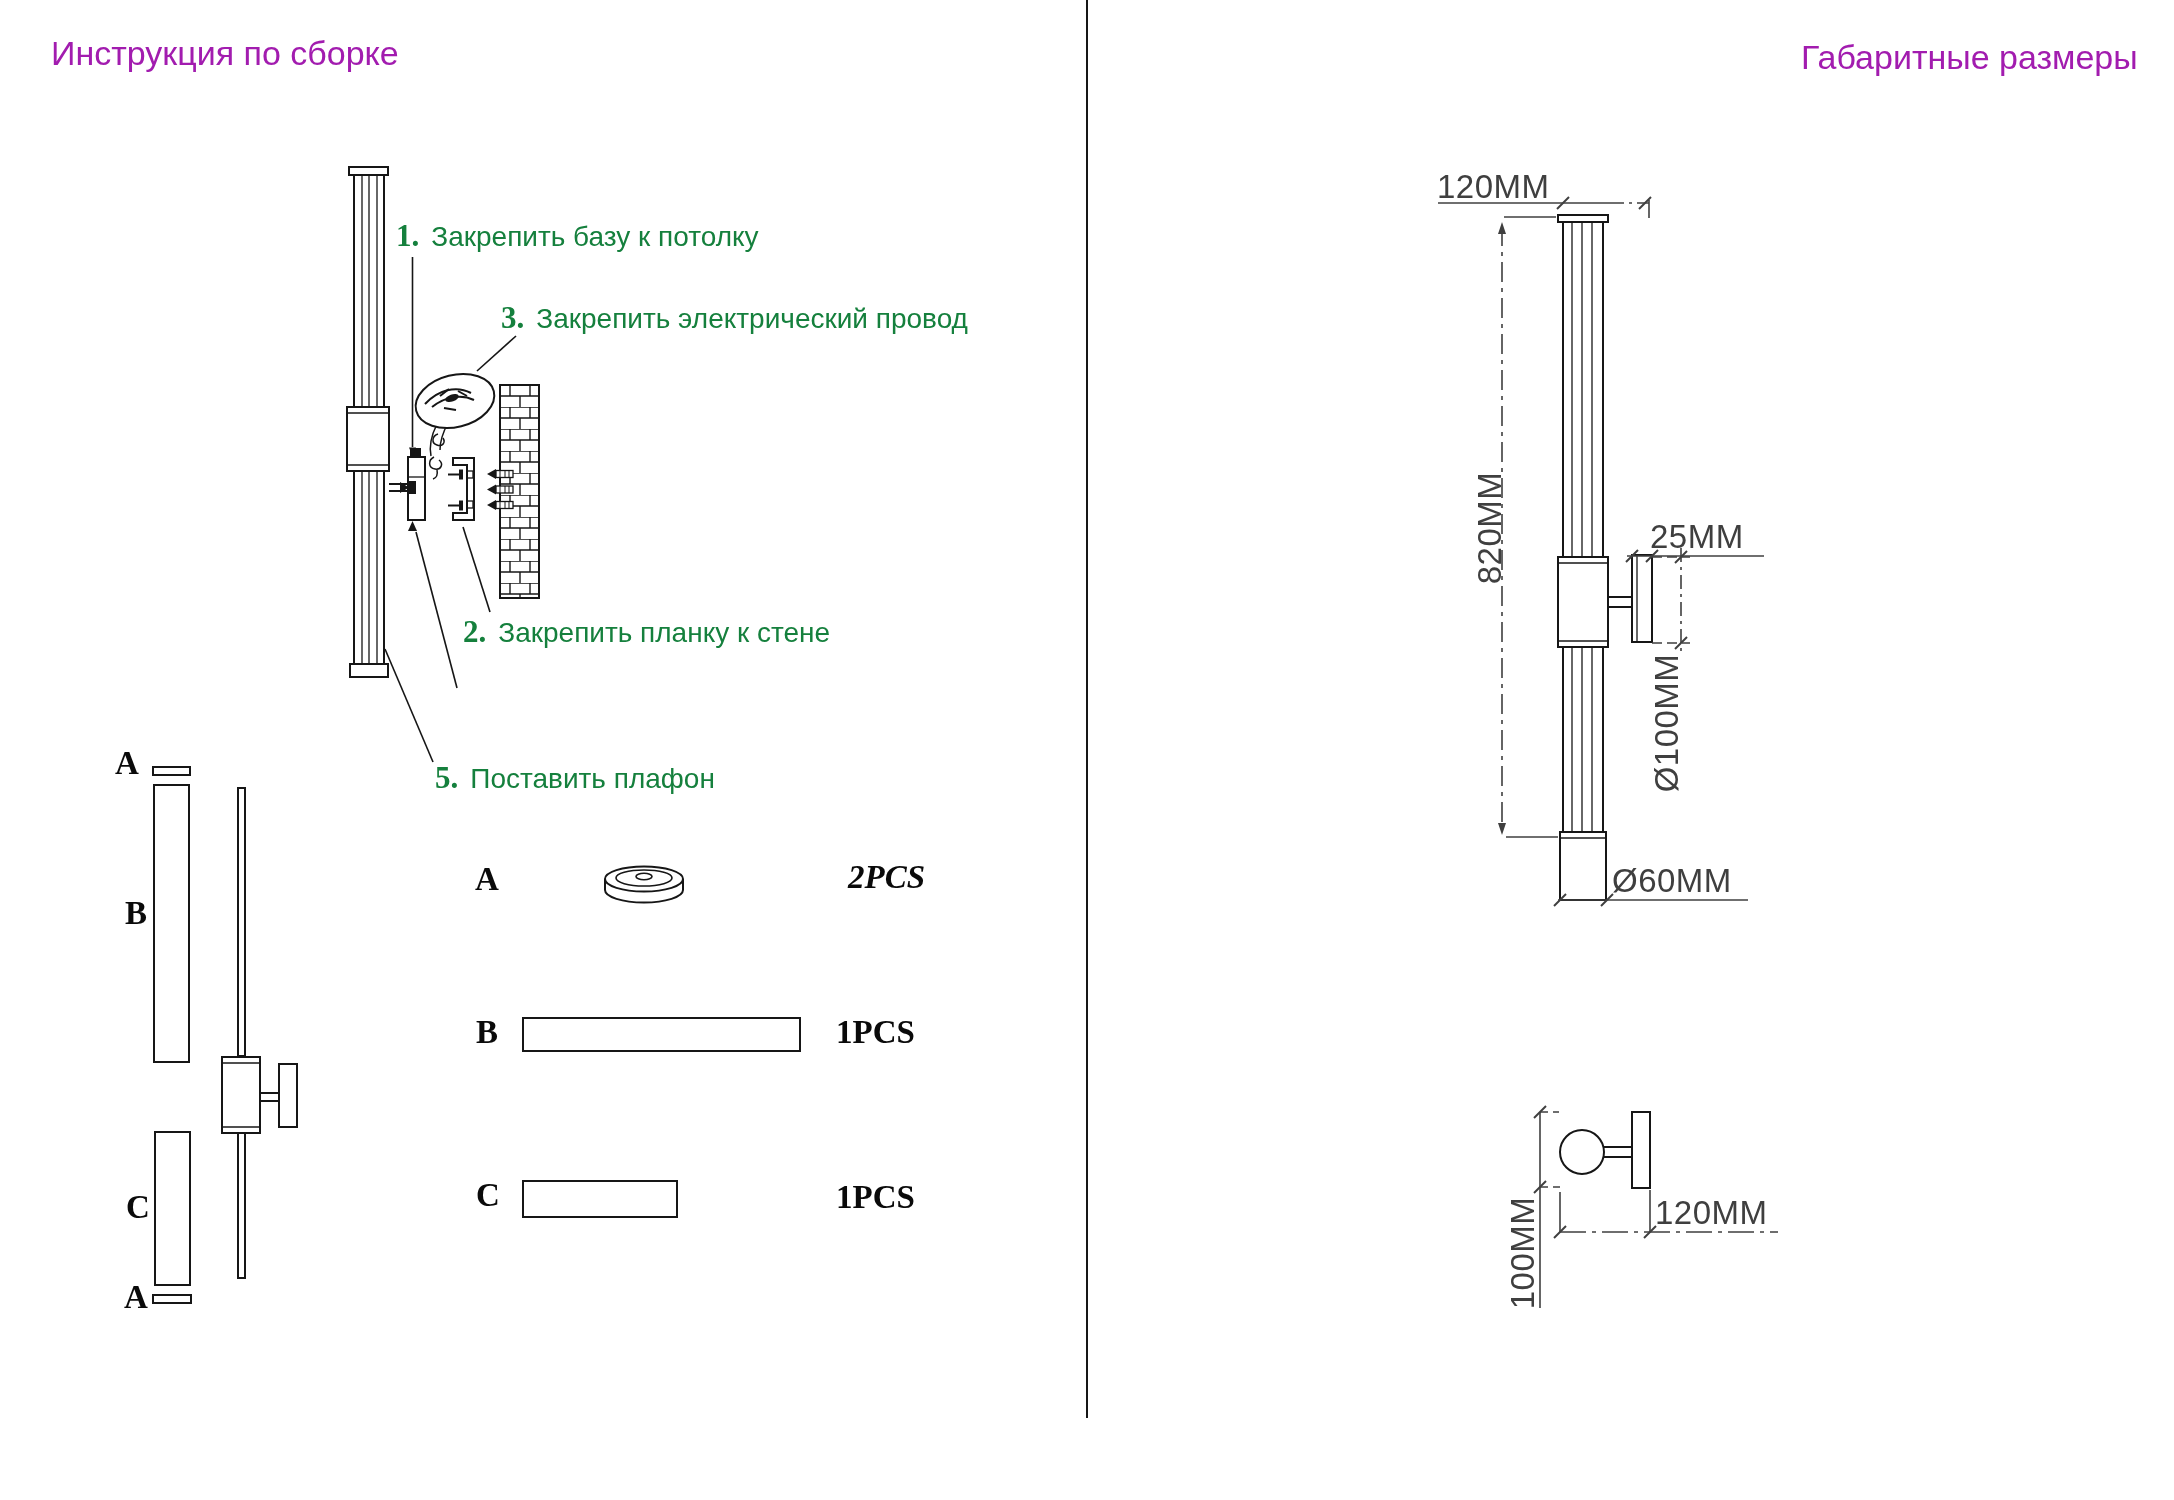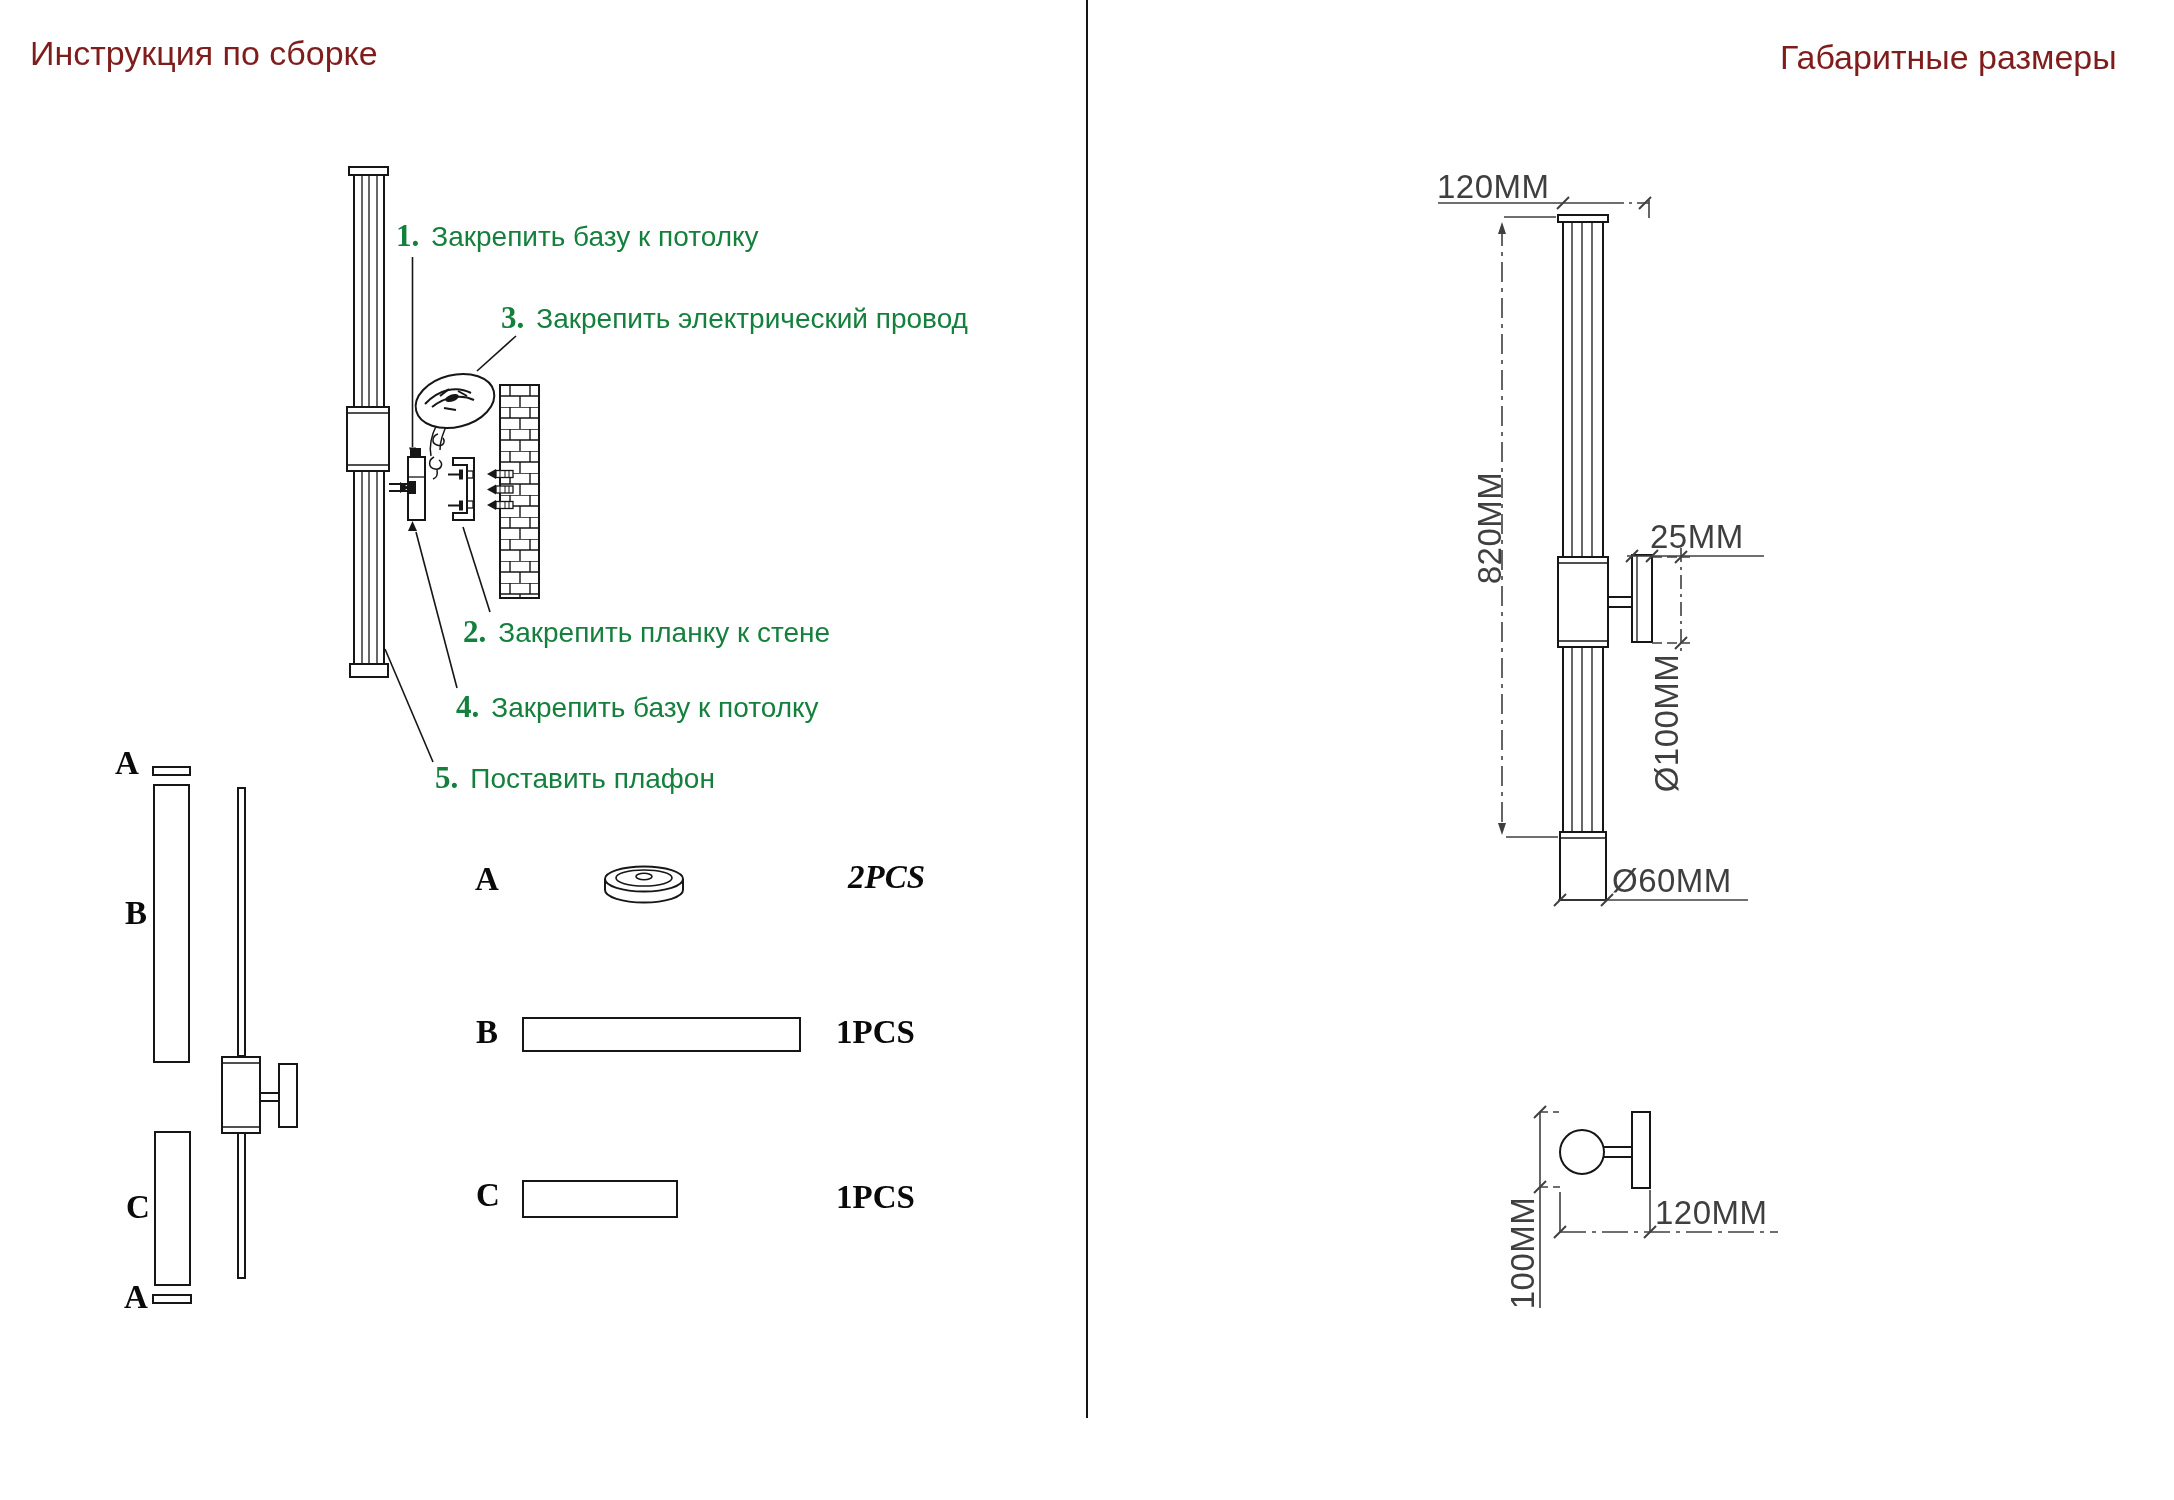--- a/index.html
+++ b/index.html
@@ -1,20 +1,20 @@
 <!DOCTYPE html>
 <html><head>
 <meta charset="utf-8">
 <style>
   html,body{margin:0;padding:0;background:#ffffff;}
   .page{position:relative;width:2174px;height:1500px;background:#fff;overflow:hidden;
         font-family:"Liberation Sans",sans-serif;color:#000;}
   svg.draw{position:absolute;left:0;top:0;width:2174px;height:1500px;}
   .abs{position:absolute;white-space:nowrap;}
-  .panel-title{font-size:34px;color:#7f1d1d;}
+  .panel-title{font-size:34px;color:#a21caf;margin-left:21px;}
   .step{font-size:28px;color:#15803d;}
   .step .num{font-family:"Liberation Serif",serif;font-weight:bold;font-size:31px;margin-right:12px;}
   .serifbold{font-family:"Liberation Serif",serif;font-weight:bold;font-size:33px;color:#0a0a0a;}
   .dim{font-size:33px;color:#3f3f3f;letter-spacing:0.5px;}
   .dim.rot{text-align:center;transform:rotate(-90deg);}
   .footer{font-size:34px;color:#0a0a0a;transform:translateX(-50%);}
 </style>
 </head>
 <body>
 
@@ -237,23 +237,20 @@
 
   <div class="abs step" style="left:396px;top:218px;">
     <span class="num">1.</span><span>Закрепить базу к потолку</span>
   </div>
   <div class="abs step" style="left:501px;top:300px;">
     <span class="num">3.</span><span>Закрепить электрический провод</span>
   </div>
   <div class="abs step" style="left:463px;top:614px;text-align:center;">
     <span class="num">2.</span><span>Закрепить планку к стене</span>
   </div>
-  <div class="abs step" style="left:456px;top:689px;">
-    <span class="num">4.</span><span>Закрепить базу к потолку</span>
-  </div>
   <div class="abs step" style="left:435px;top:760px;">
     <span class="num">5.</span><span>Поставить плафон</span>
   </div>
 
   <div class="abs serifbold" style="left:115px;top:745px;">A</div>
   <div class="abs serifbold" style="left:125px;top:895px;">B</div>
   <div class="abs serifbold" style="left:126px;top:1189px;">C</div>
   <div class="abs serifbold" style="left:124px;top:1279px;">A</div>
 
   <div class="abs serifbold" style="left:475px;top:861px;">A</div>

